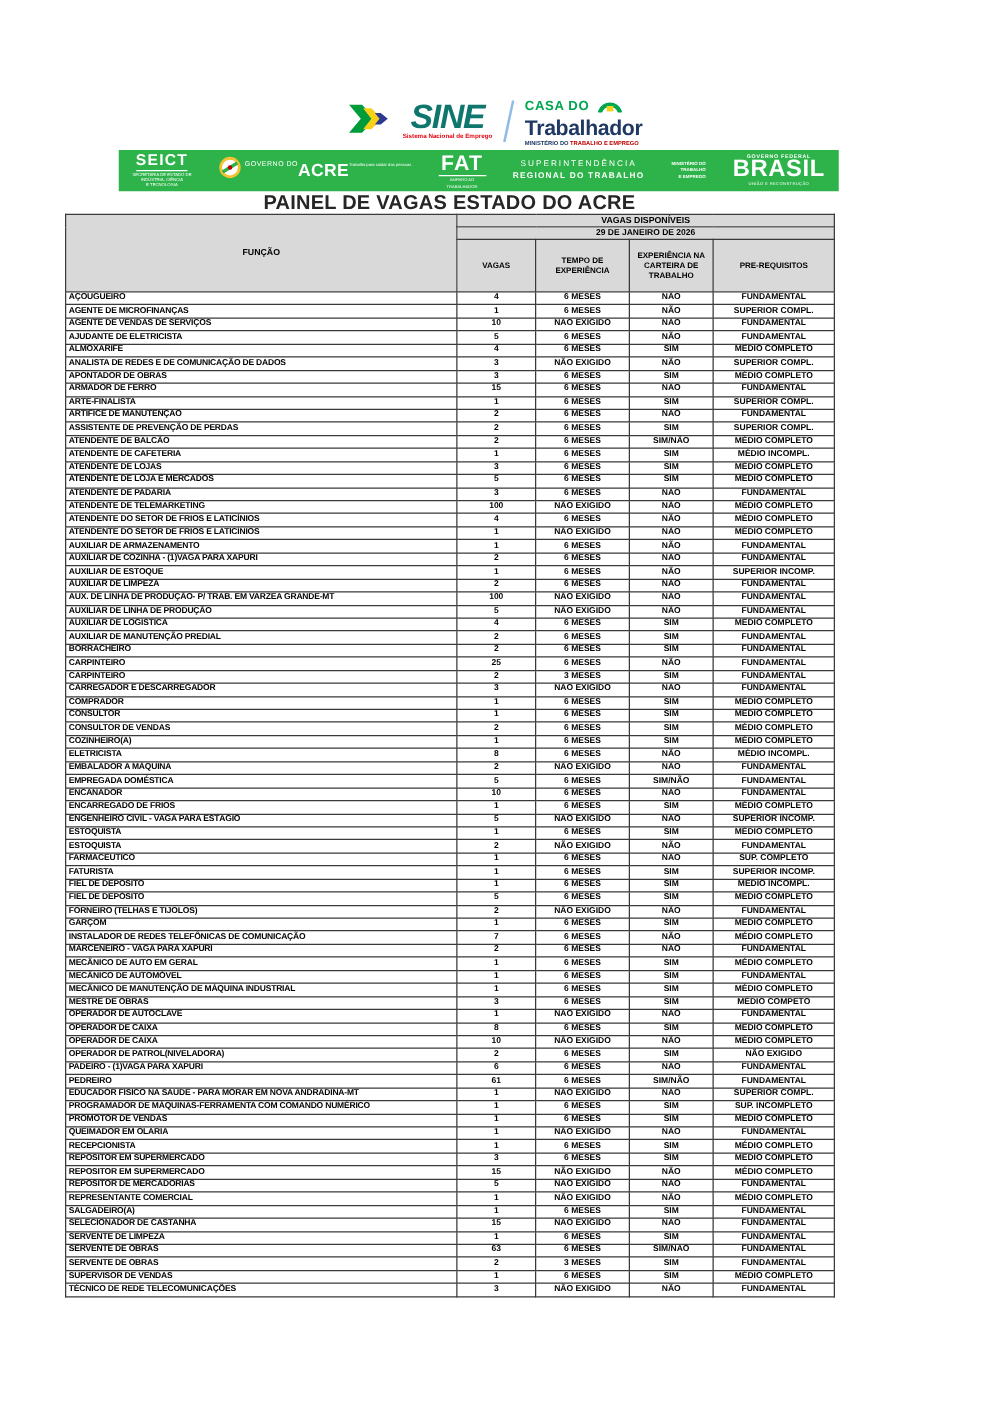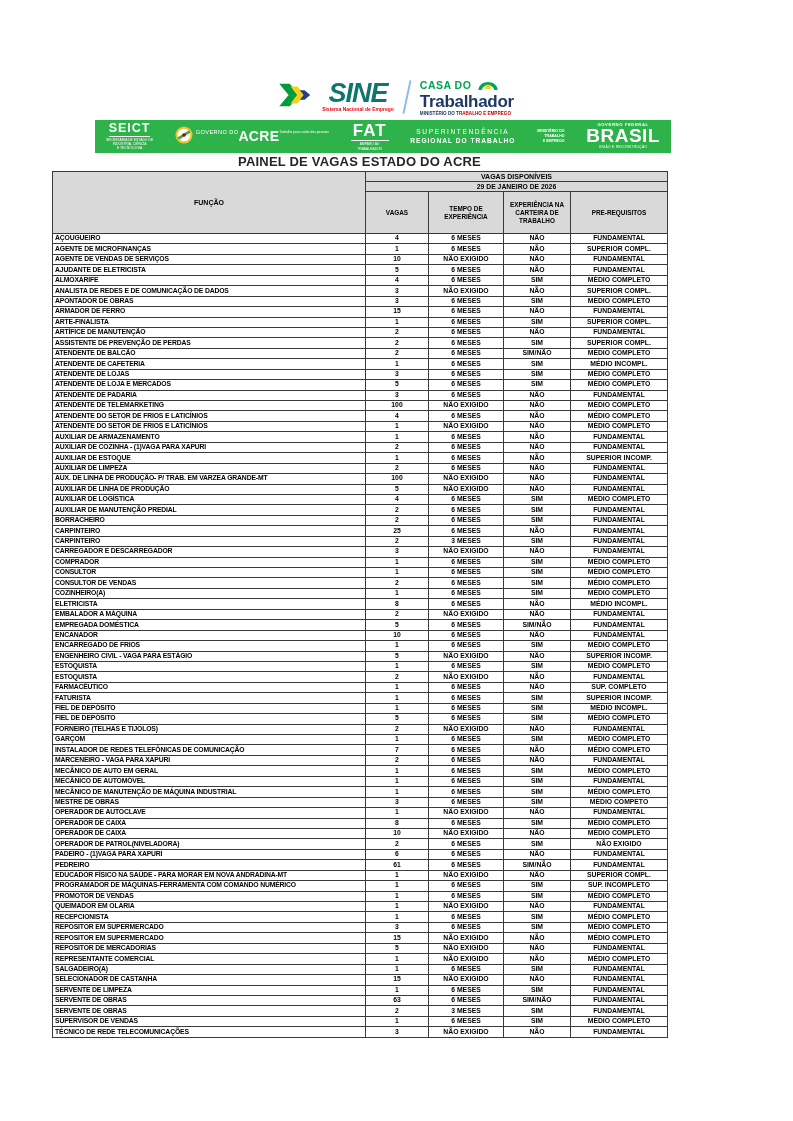--- a/index.html
+++ b/index.html
@@ -40,21 +40,21 @@
   .srt-1{font-size:6.6px;letter-spacing:1.6px;}
   .srt-2{font-size:6.6px;font-weight:bold;letter-spacing:1px;}
   .mte{font-size:3.6px;font-weight:bold;text-align:right;line-height:1.45;}
   .brasil{text-align:center;line-height:1;}
   .brasil-top{font-size:4.2px;font-weight:bold;letter-spacing:.6px;}
   .brasil-name{font-size:19px;font-weight:bold;letter-spacing:.5px;line-height:.95;}
   .brasil-sub{font-size:3.3px;letter-spacing:.3px;margin-top:1px;}
 
   
   .page-title{position:absolute;left:52px;top:154px;width:615px;text-align:center;
-              font-size:13px;font-weight:bold;color:#262626;letter-spacing:.2px;}
+              font-size:16px;font-weight:bold;color:#262626;letter-spacing:.2px;}
 
   
   .vtable{position:absolute;left:52px;top:171px;width:615px;border-collapse:collapse;table-layout:fixed;}
   .vtable th,.vtable td{border:1px solid #3a3a3a;padding:0;overflow:hidden;
               font-family:"Liberation Sans",sans-serif;}
   .vtable thead th{background:#D9D9D9;font-weight:bold;color:#000;}
   .th-funcao{font-size:7px;}
   .th-band{height:9px;font-size:7px;}
   .th-date{height:9px;font-size:6.8px;}
   .th-col{height:41px;font-size:6.4px;white-space:normal;line-height:1.25;padding:0 2px;}

